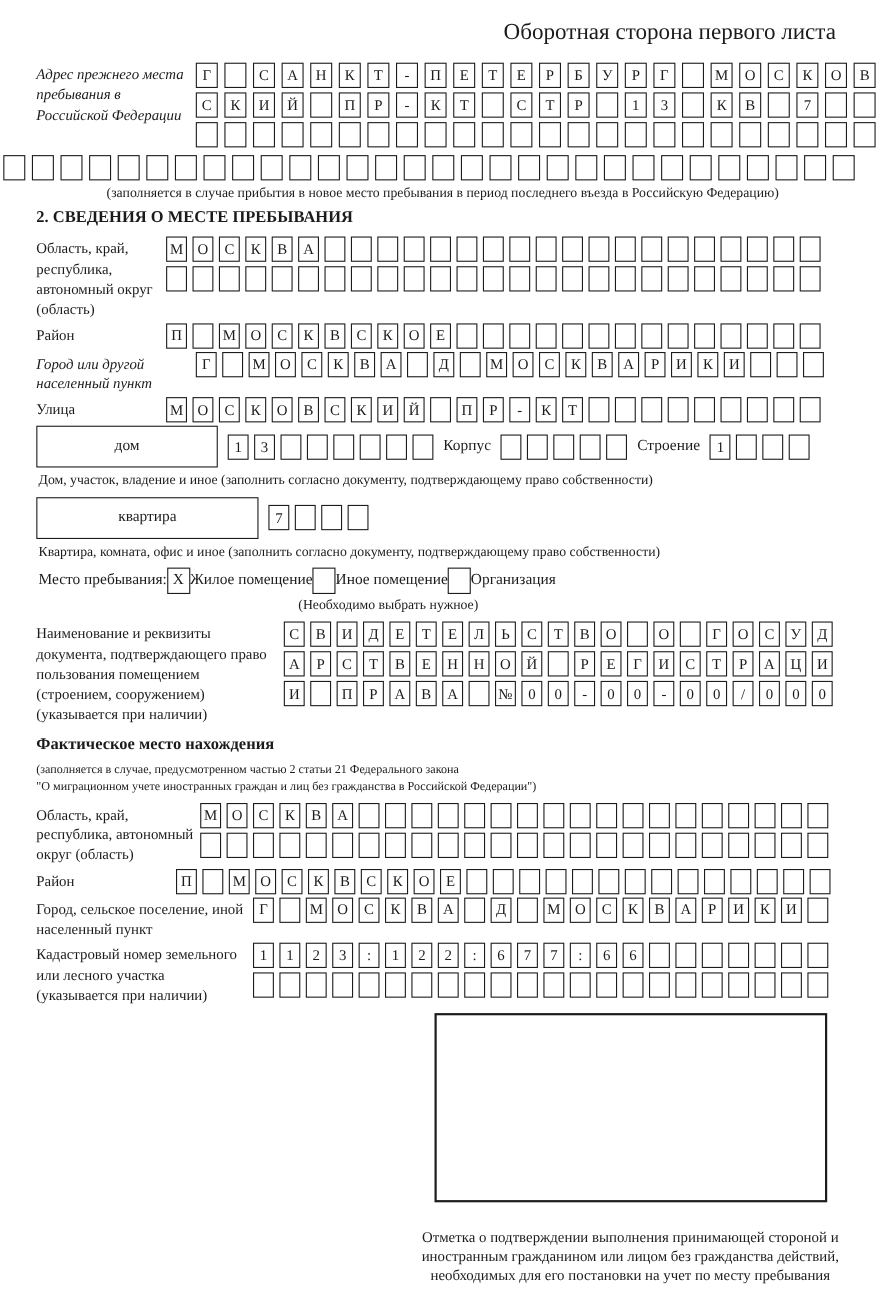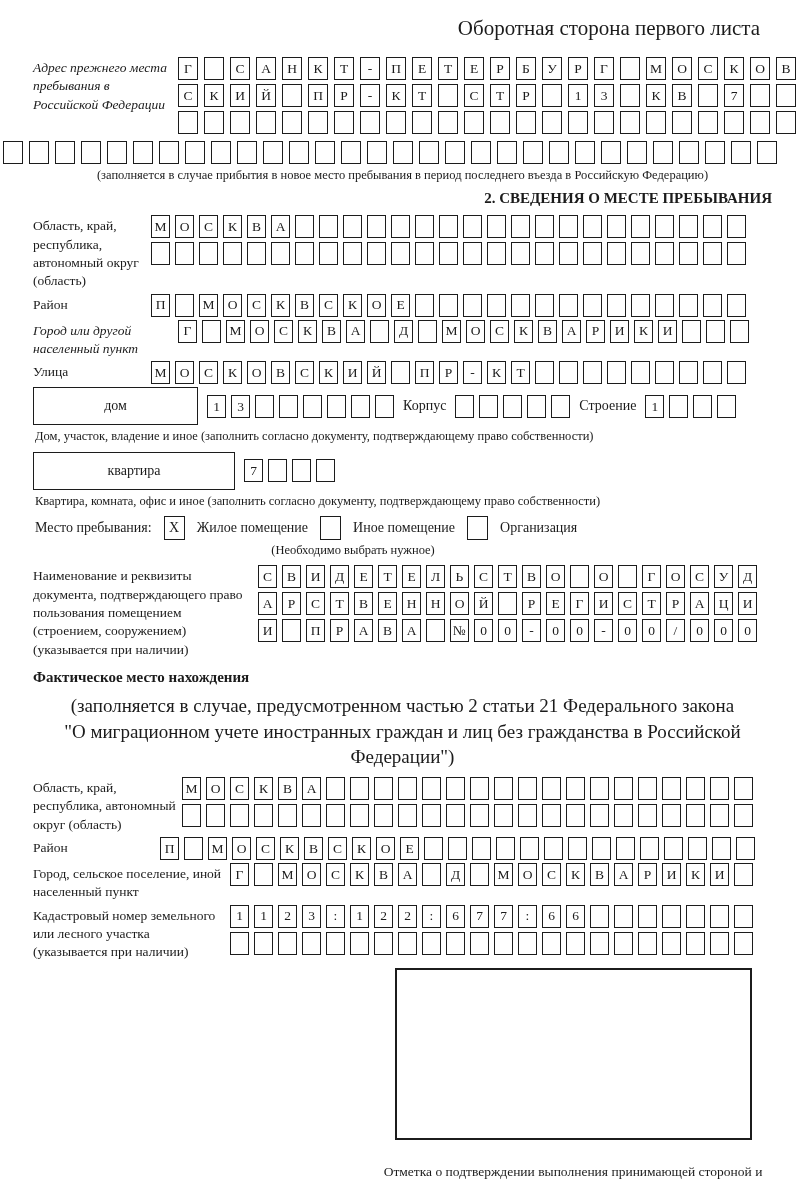--- a/index.html
+++ b/index.html
@@ -31,40 +31,40 @@
   }
   .lg .cell { width: 20px; height: 23px; }
   .md .cell { width: 19px; height: 23px; }
 
   .overflow-row { margin-left: -30px; margin-bottom: 3px; }
 
   .footnote { font-size: 12.5px; line-height: 1.3; margin-bottom: 7px; }
   .footnote.center { text-align: center; }
   .footnote.left { padding-left: 2px; margin-top: 3px; }
 
-  .sec-title { text-align: right; font-weight: bold; font-size: 15px; margin: 4px 0 8px 0; }
+  .sec-title { text-align: left; font-weight: bold; font-size: 15px; margin: 4px 0 8px 0; }
 
   .house-row, .apt-row { display: flex; align-items: center; gap: 9px; margin-bottom: 1px; }
   .widebox {
     border: 1.6px solid #1c1c1c; height: 38px;
     display: inline-flex; align-items: center; justify-content: center;
     font-size: 14px;
   }
   .wb-dom { width: 165px; } .wb-kv { width: 202px; }
   .inline-label { font-size: 14px; }
 
-  .stay-row { display: flex; align-items: center; gap: 12px; font-size: 14px; margin: 4px 0 2px 2px; }
+  .stay-row { display: flex; align-items: center; font-size: 14px; margin: 4px 0 2px 2px; }
   .cbox {
     width: 21px; height: 24px; border: 1.6px solid #1c1c1c;
     display: inline-flex; align-items: center; justify-content: center; font-size: 14px;
   }
   .stay-note { text-align: center; width: 640px; }
 
   .fact-title { text-align: left; font-weight: bold; font-size: 15px; margin: 10px 0 7px 0; }
-  .fact-sub { text-align: center; font-size: 19px; line-height: 1.35; }
+  .fact-sub { text-align: left; font-size: 11px; line-height: 1.35; }
   .fact-sub-wrap { margin-bottom: 7px; }
 
   .stamp-box {
     width: 357px; height: 172px; border: 2px solid #1c1c1c;
     margin-left: 362px; margin-top: 6px;
   }
   .stamp-caption {
     width: 388px; margin-left: 346px; margin-top: 23px;
     text-align: center; font-size: 13.5px; line-height: 1.32;
   }

